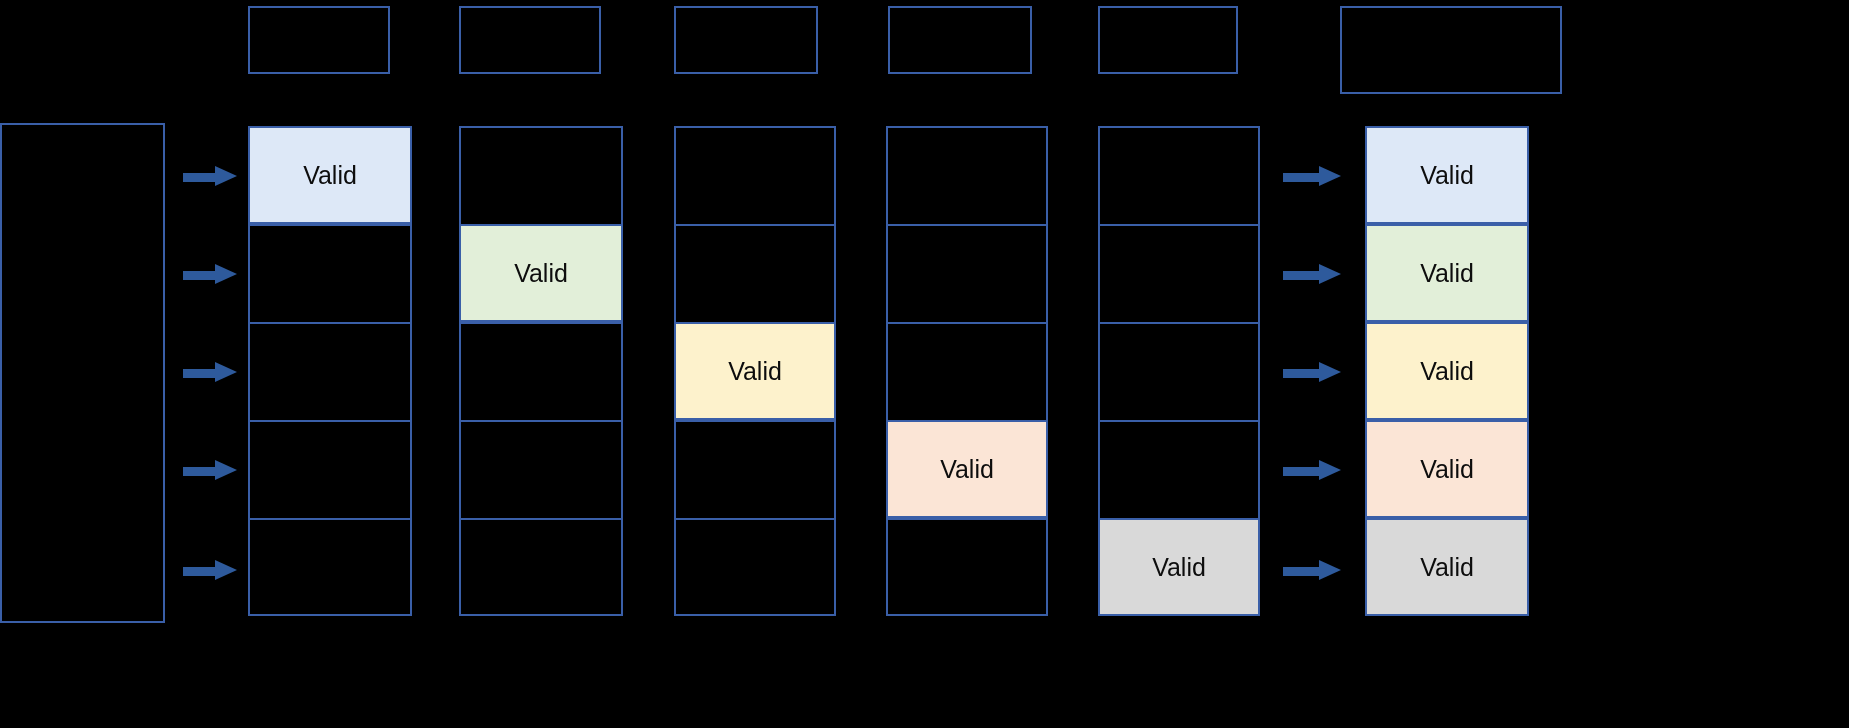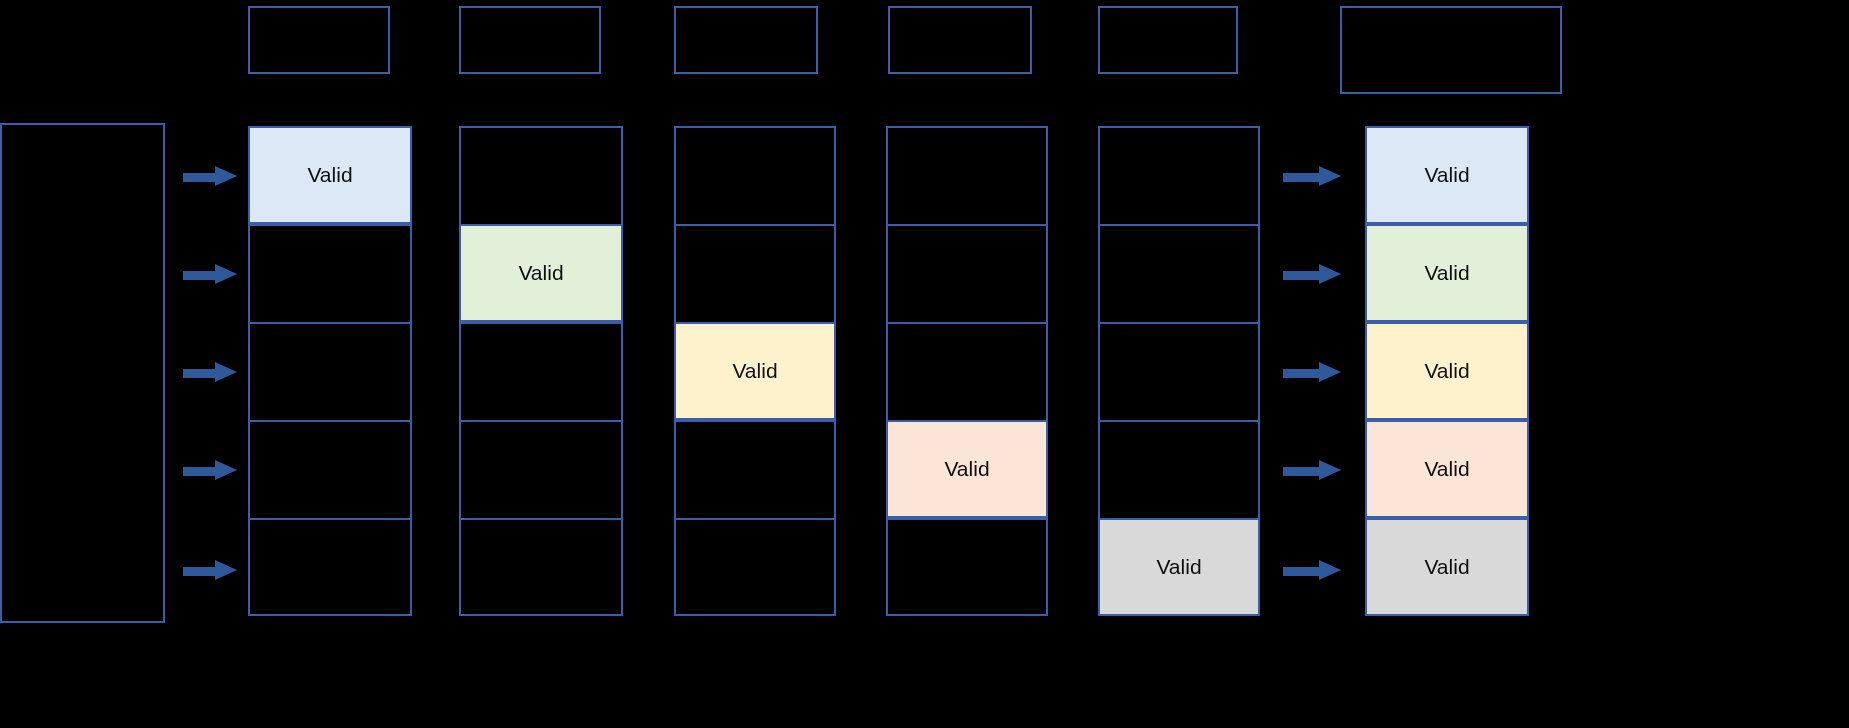--- a/index.html
+++ b/index.html
@@ -53,21 +53,21 @@
   .col {
     display: flex;
     flex-direction: column;
   }
   .cell {
     box-sizing: border-box;
     border: 2px solid #3a5fa8;
     border-bottom-width: 0;
     background: transparent;
     color: #000000;
-    font-size: 21px;
+    font-size: 25px;
     display: flex;
     align-items: center;
     justify-content: center;
     overflow: hidden;
   }
   .cell:last-child {
     border-bottom-width: 2px;
   }
   .cell.filled {
     color: #0d0d0d;

